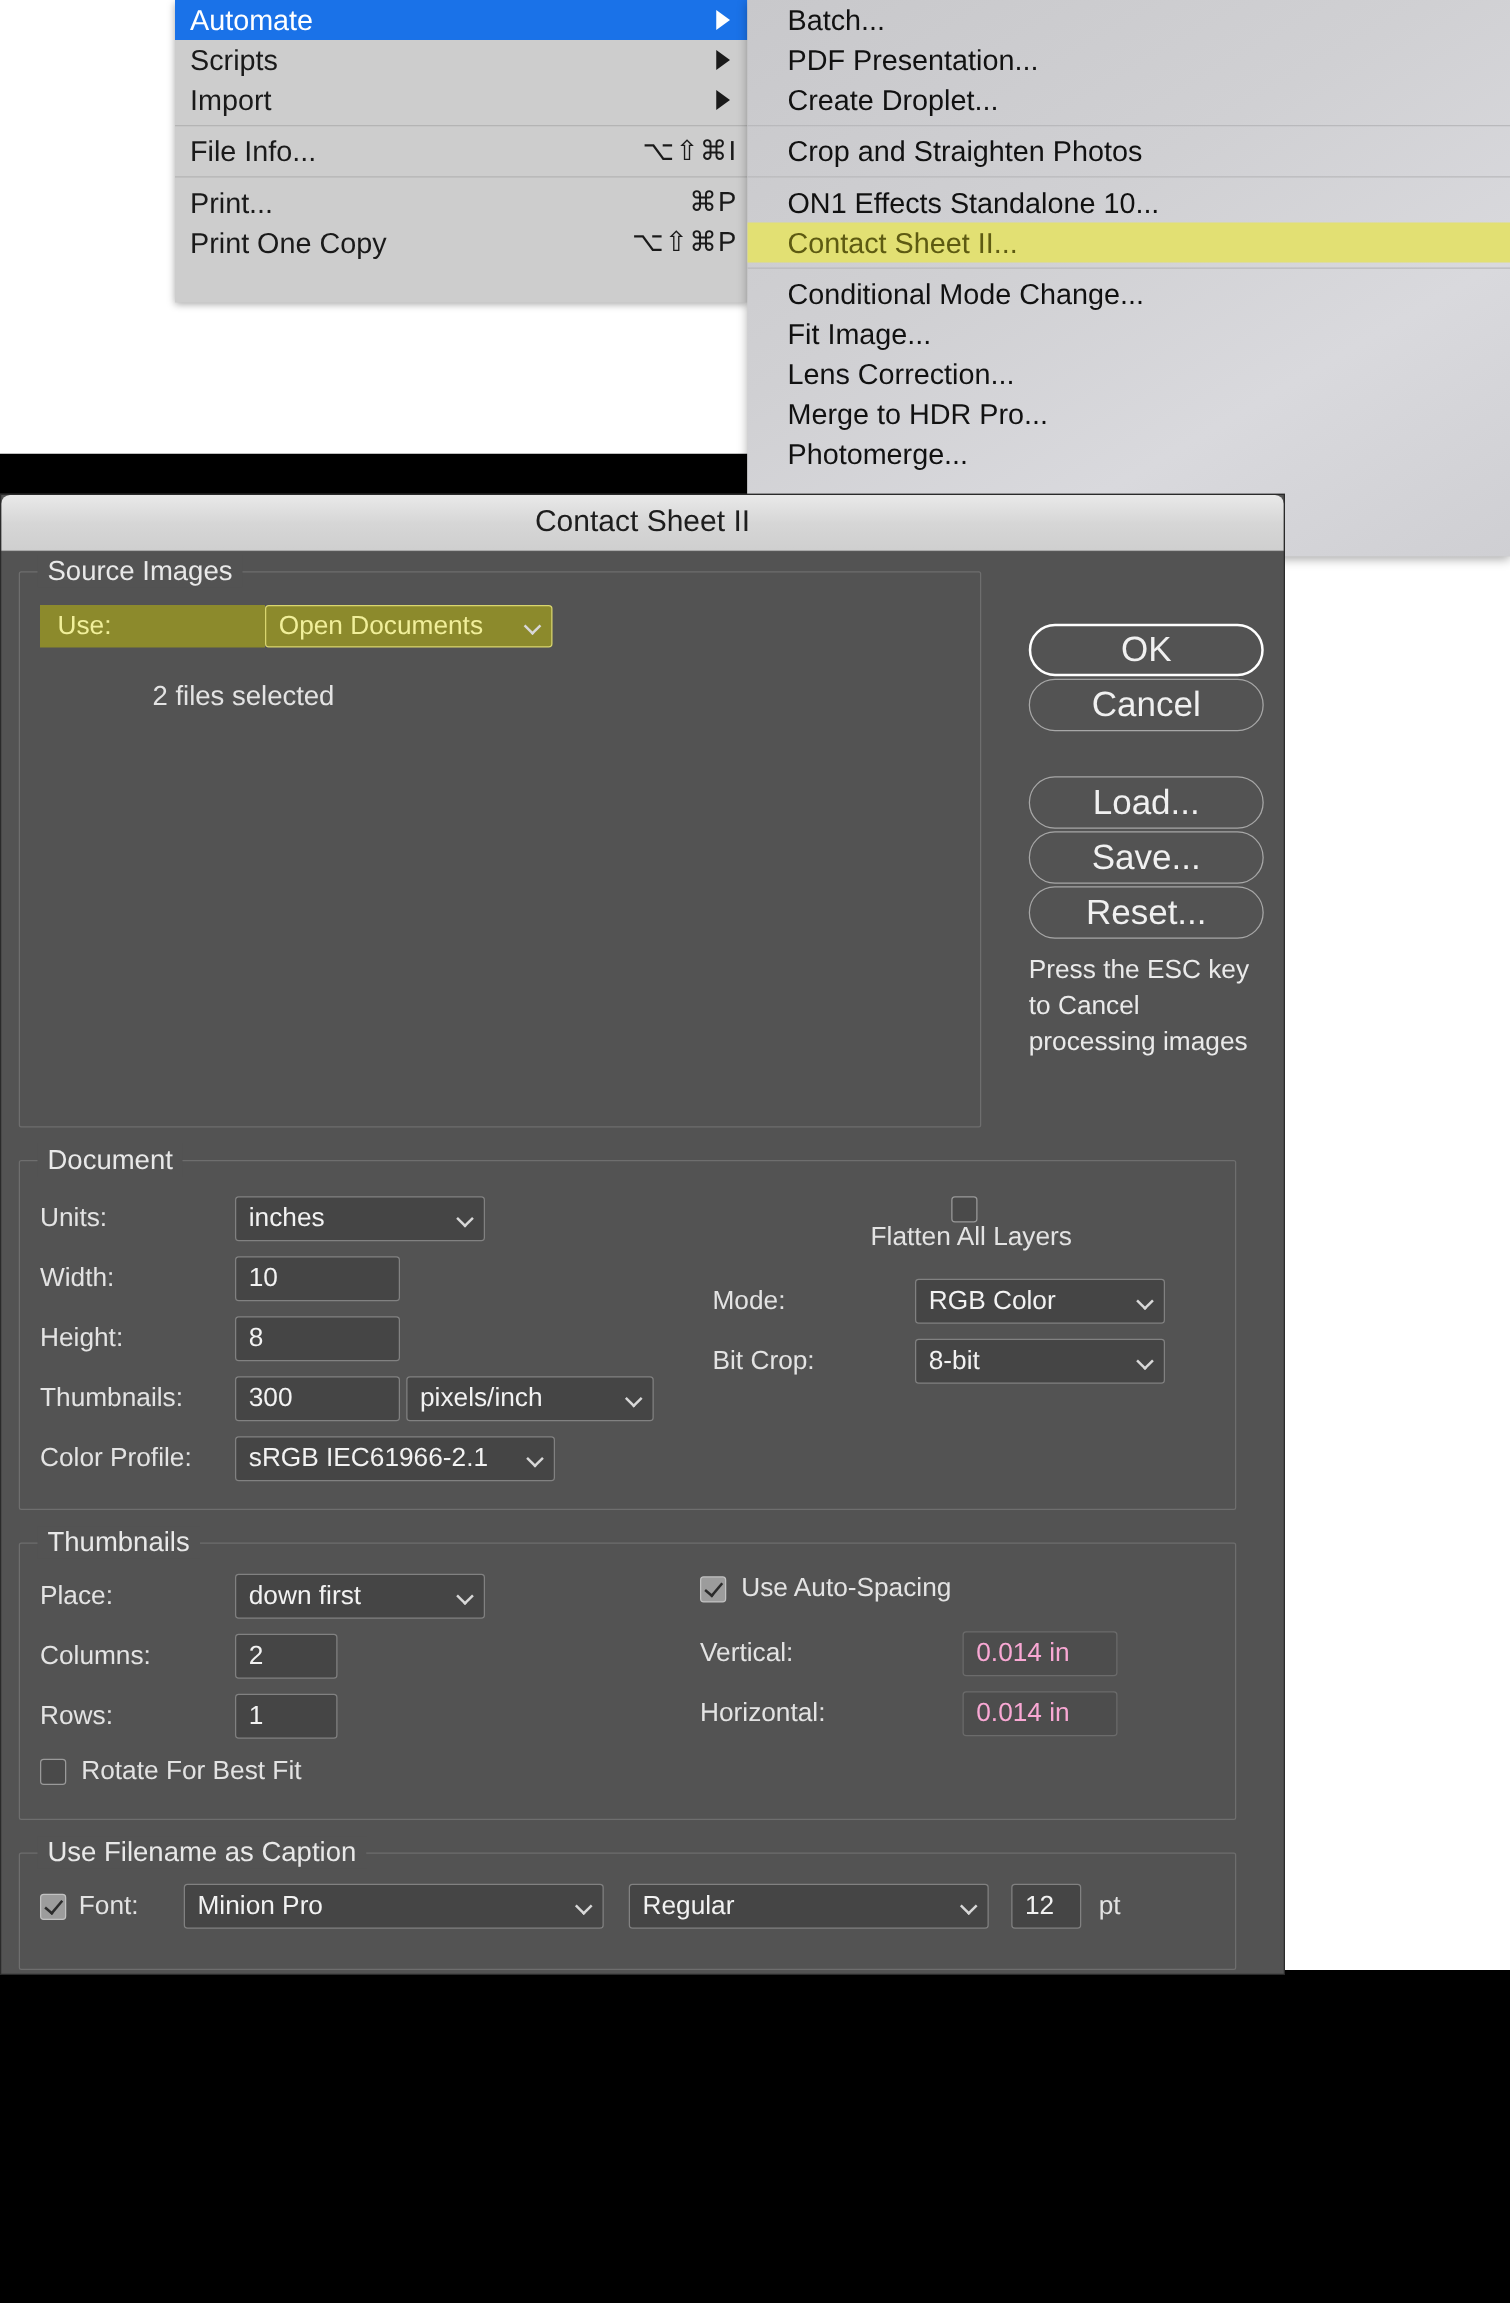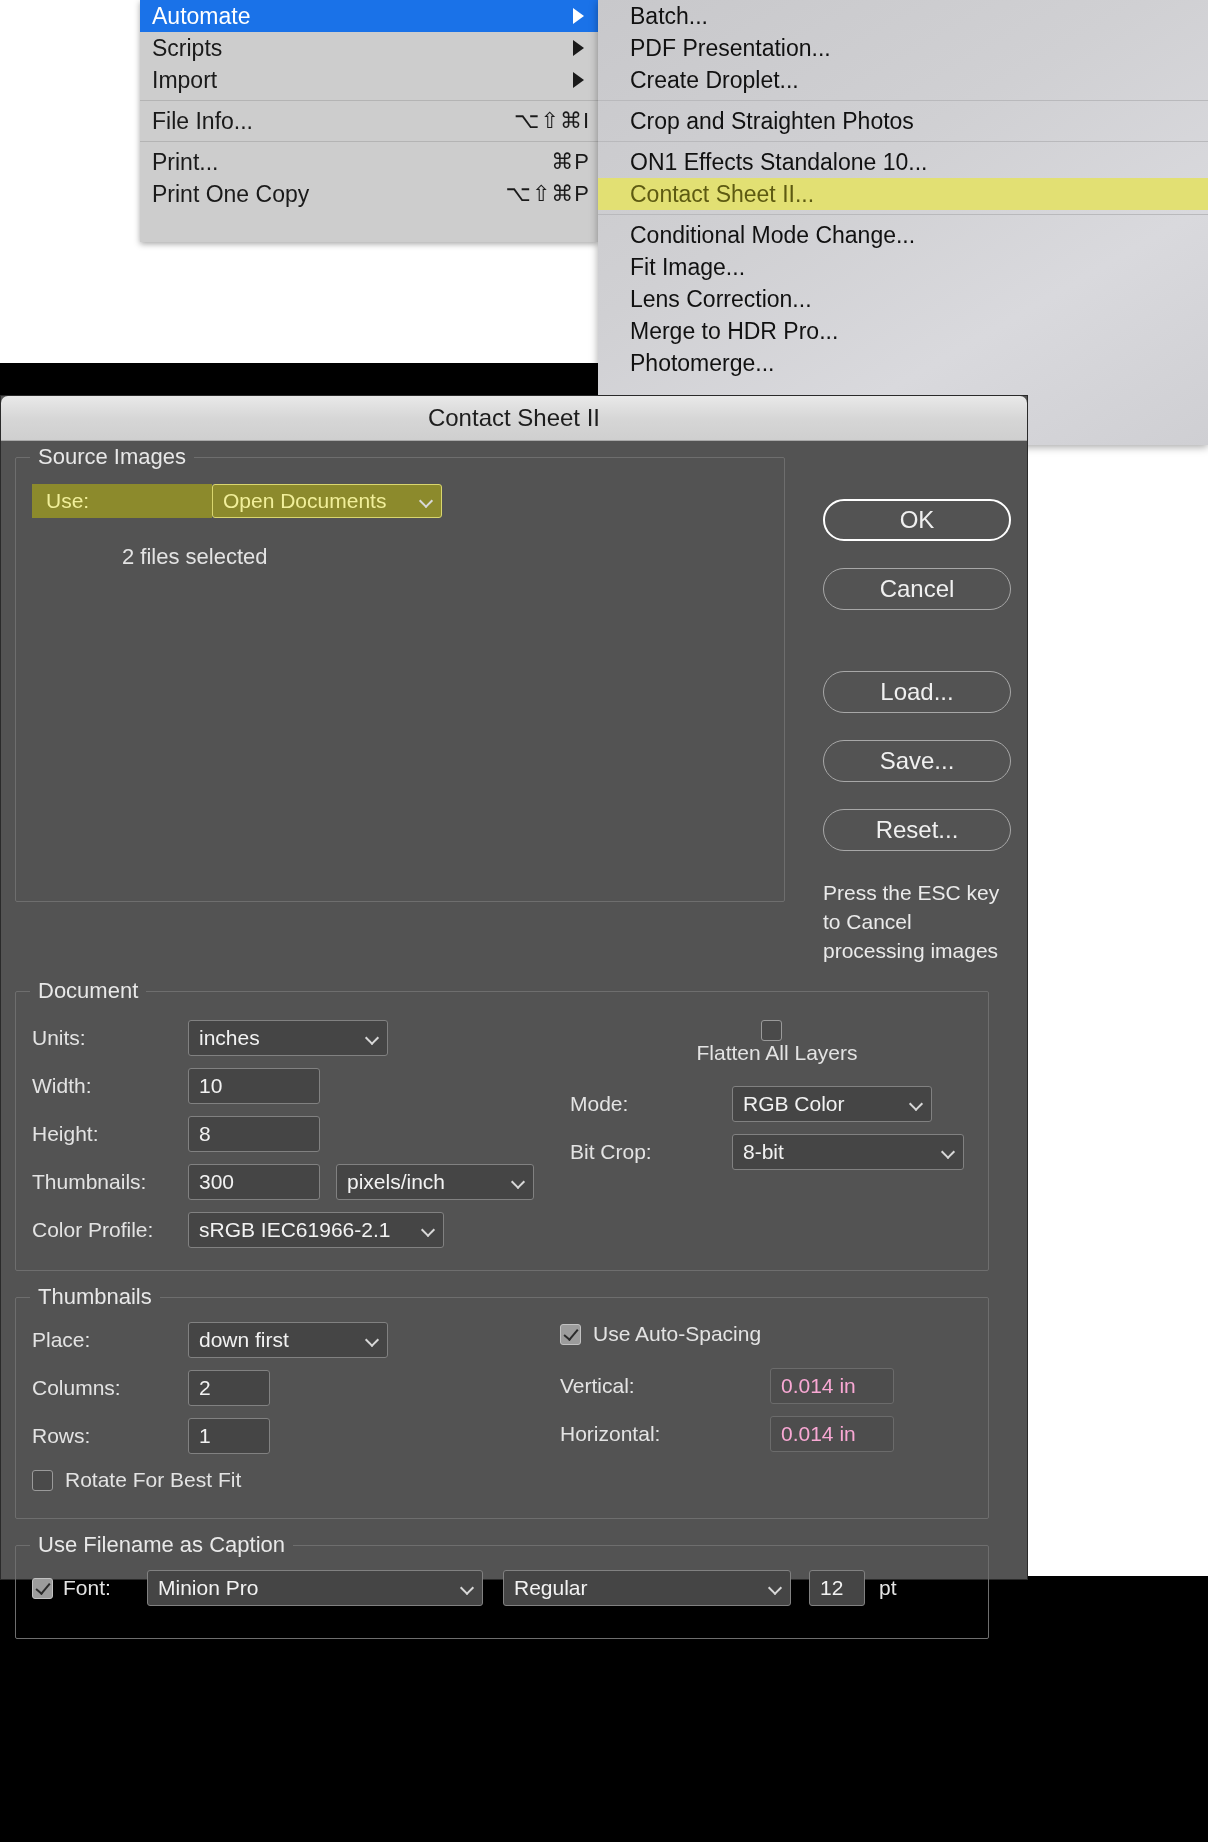--- a/index.html
+++ b/index.html
@@ -111,23 +111,23 @@
   .select.hl {
     background:#8c8a2c; border-color:#d9d66e; color:#f1ef9a;
   }
 
   
   .btn {
     width:188px; height:42px;
     border-radius:21px;
     border:1.5px solid #a7a7a7;
     background:transparent;
-    color:#f0f0f0; font-size:24px;
+    color:#f0f0f0; font-size:28px;
     display:flex; align-items:center; justify-content:center;
-    margin-bottom:27px;
+    margin-bottom:2px;
     font-family:"Liberation Sans", sans-serif;
   }
   .btn.primary { border-color:#ffffff; border-width:2px; }
 
   
   .chk {
     width:21px; height:21px; border:1px solid #9a9a9a; border-radius:3px;
     background:#4a4a4a; display:inline-block; position:relative; vertical-align:middle;
   }
   .chk.checked { background:#9c9c9c; border-color:#c2c2c2; }
@@ -279,21 +279,21 @@
               <span class="lbl" style="width:156px;">Height:</span>
               <div class="input" style="width:132px;">
                 <span>8</span>
               </div>
             </div>
             <div class="row" style="margin-bottom:12px;">
               <span class="lbl" style="width:156px;">Thumbnails:</span>
               <div class="input" style="width:132px;">
                 <span>300</span>
               </div>
-              <div class="select" style="width:198px; margin-left:16px;">
+              <div class="select" style="width:198px; margin-left:5px;">
                 <span>pixels/inch</span>
                 <span class="chev"></span>
               </div>
             </div>
             <div class="row">
               <span class="lbl" style="width:156px;">Color Profile:</span>
               <div class="select" style="width:256px;">
                 <span>sRGB IEC61966-2.1</span>
                 <span class="chev"></span>
               </div>
@@ -307,21 +307,21 @@
             </div>
             <div class="row" style="margin-bottom:12px;">
               <span class="lbl" style="width:162px;">Mode:</span>
               <div class="select" style="width:200px;">
                 <span>RGB Color</span>
                 <span class="chev"></span>
               </div>
             </div>
             <div class="row">
               <span class="lbl" style="width:162px;">Bit Crop:</span>
-              <div class="select" style="width:232px;">
+              <div class="select" style="width:200px;">
                 <span>8-bit</span>
                 <span class="chev"></span>
               </div>
             </div>
           </div>
 
         </div>
       </div>
 
       <div class="group" style="width:974px; height:222px; margin-top:26px;">

